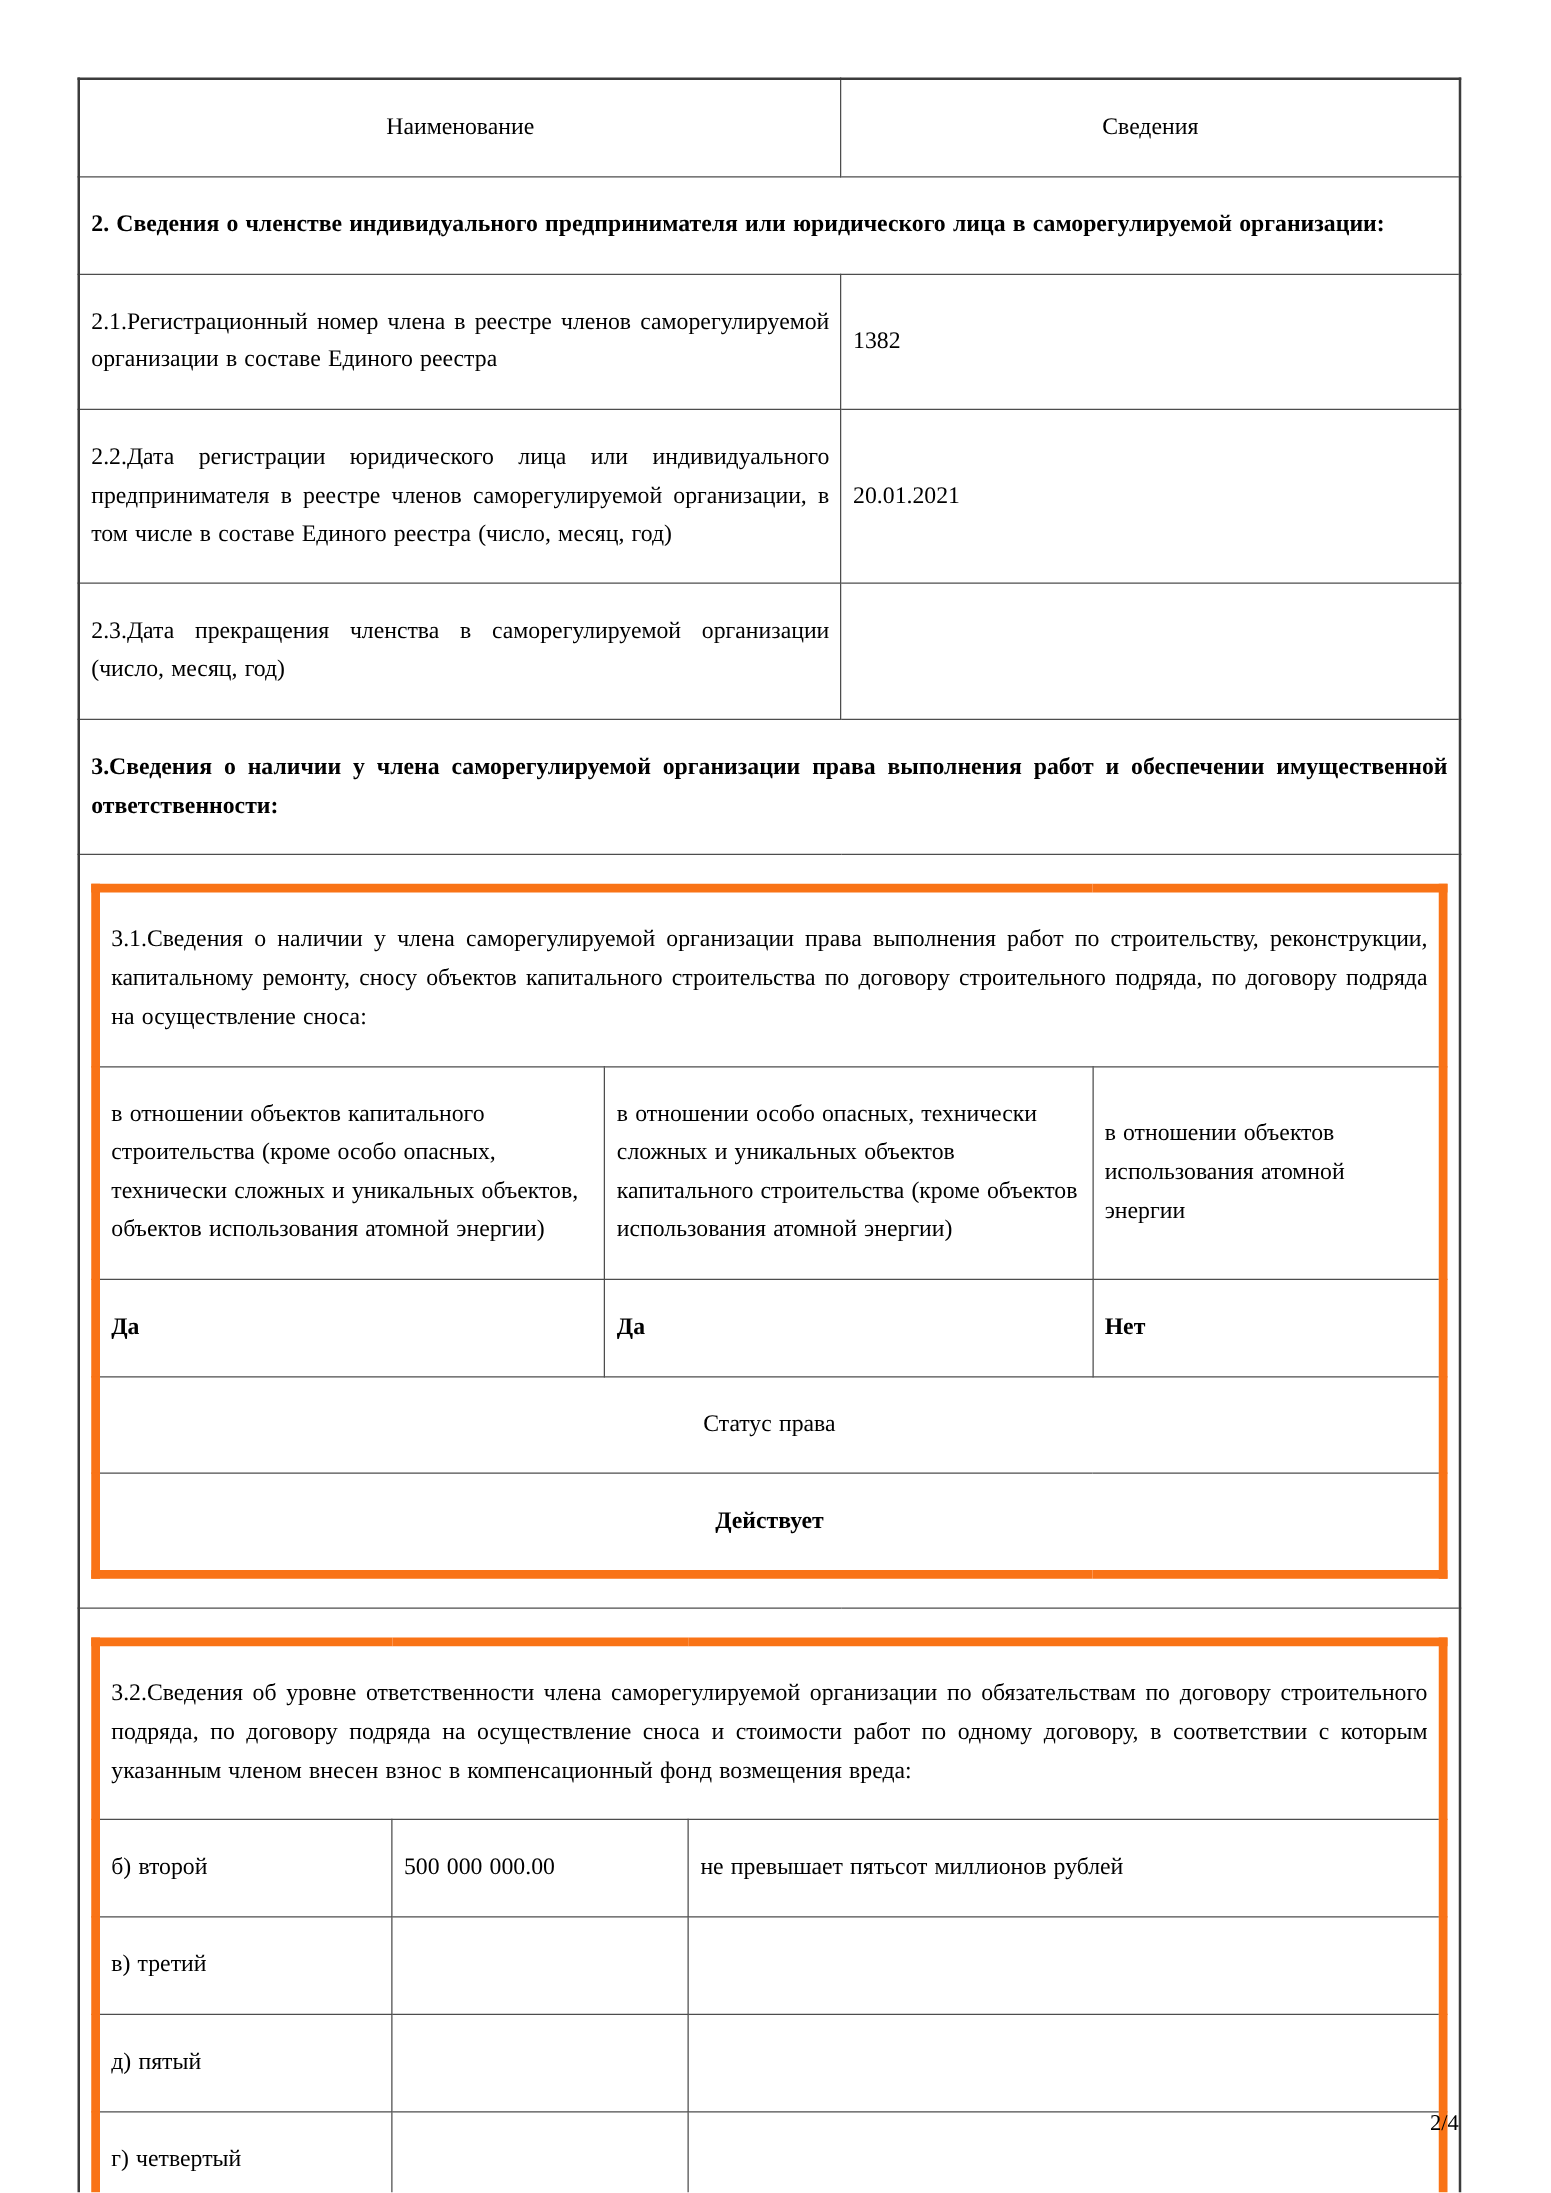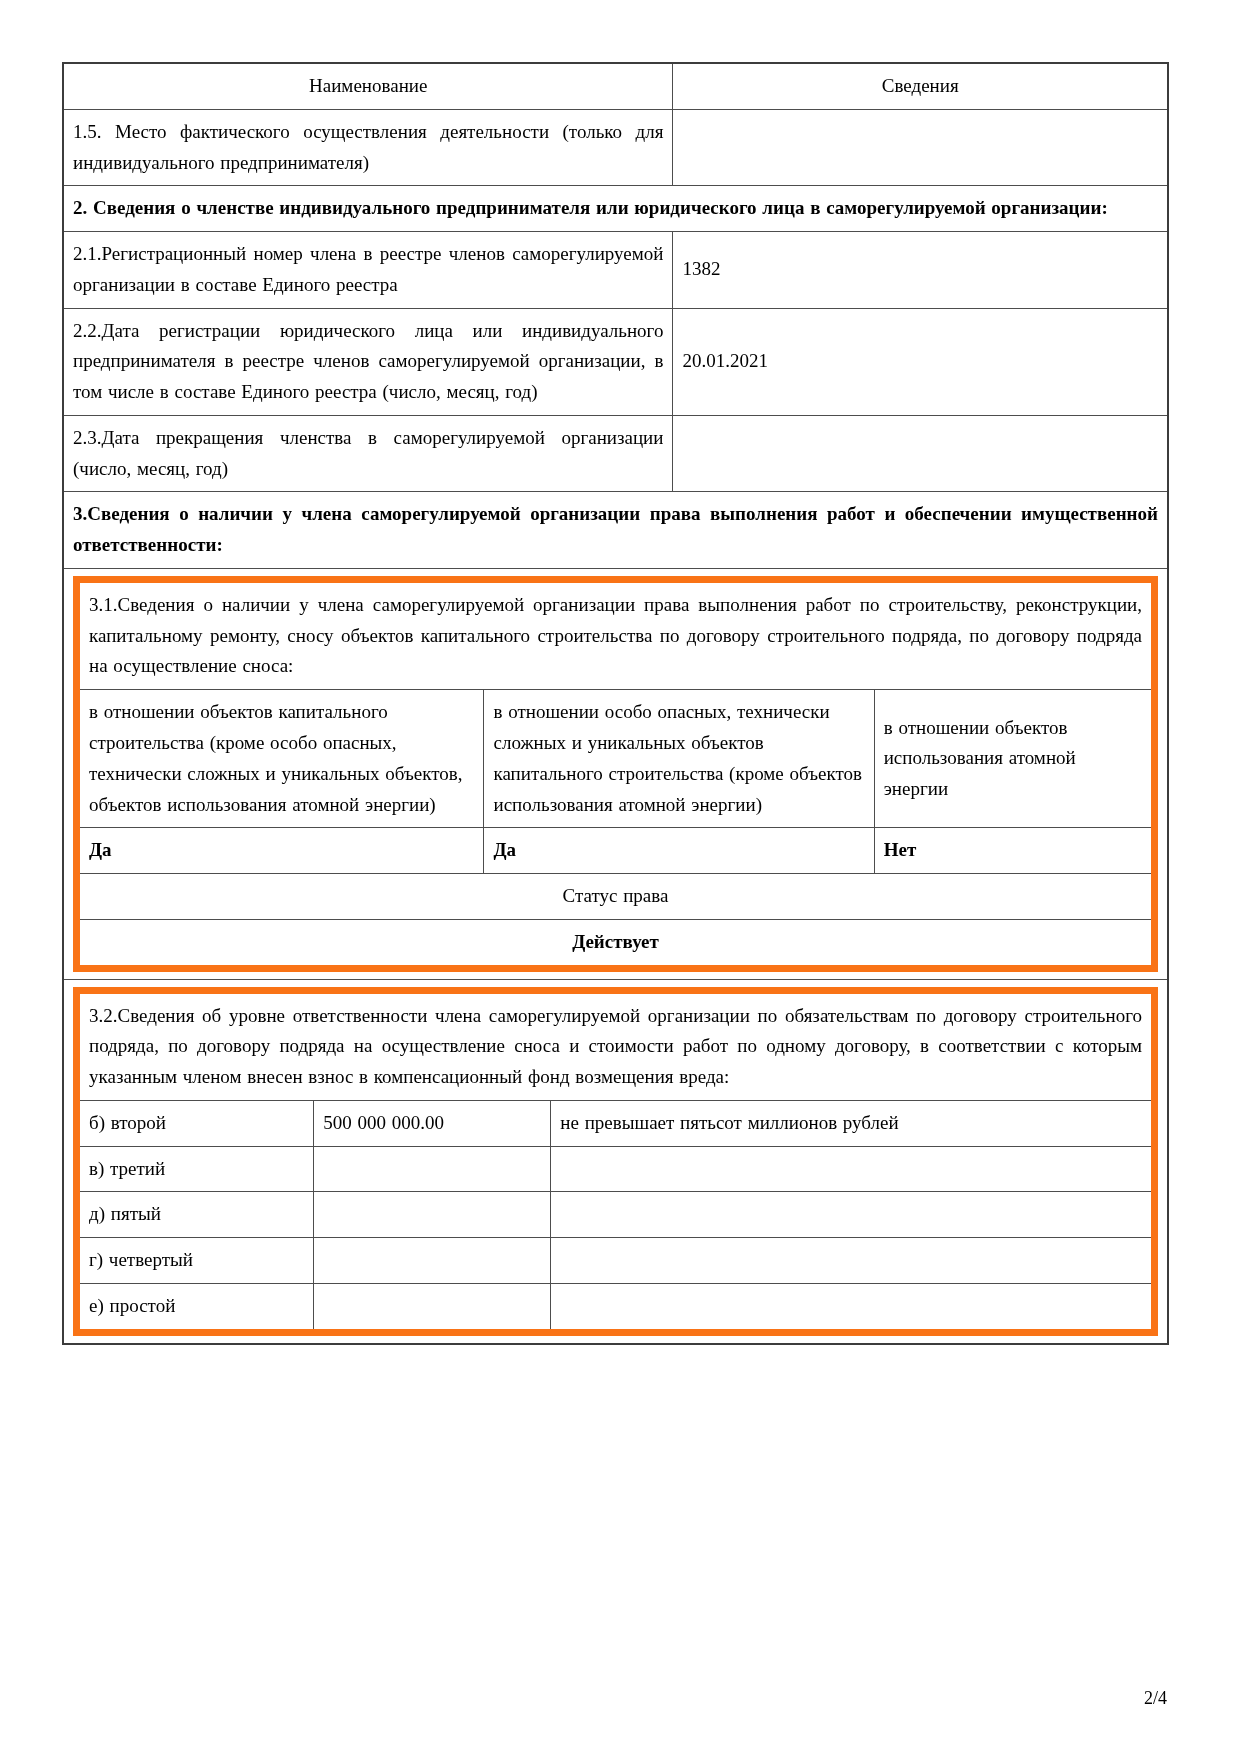--- a/index.html
+++ b/index.html
@@ -18,21 +18,21 @@
     left: 62px;
     top: 62px;
     width: 1107px;
     border-collapse: collapse;
     border: 2px solid #3c3c3c;
   }
   table.doc td {
     border: 1px solid #4d4d4d;
     font-size: 19px;
     line-height: 1.62;
-    padding: 7px 9px;
+    padding: 23px 9px;
     vertical-align: middle;
     word-spacing: 1px;
   }
   td.center { text-align: center; }
   td.just { text-align: justify; }
   .bold { font-weight: bold; }
   td.section { font-weight: bold; text-align: justify; }
   td.hdr { height: 41px; text-align: center; }
   td.container { padding: 36px 7px 7px 12px; vertical-align: top; }
   table.nested {
@@ -62,24 +62,20 @@
       <col style="width:55.2%">
       <col style="width:44.8%">
     </colgroup>
 
     <tbody>
         <tr>
       <td class="hdr">Наименование</td>
       <td class="hdr">Сведения</td>
     </tr>
 
-    <tr>
-      <td class="just">1.5. Место фактического осуществления деятельности (только для индивидуального предпринимателя)</td>
-      <td></td>
-    </tr>
 
     <tr>
       <td class="section" colspan="2">2. Сведения о членстве индивидуального предпринимателя или юридического лица в саморегулируемой организации:</td>
     </tr>
 
     <tr>
       <td class="just">2.1.Регистрационный номер члена в реестре членов саморегулируемой организации в составе Единого реестра</td>
       <td>1382</td>
     </tr>
 

